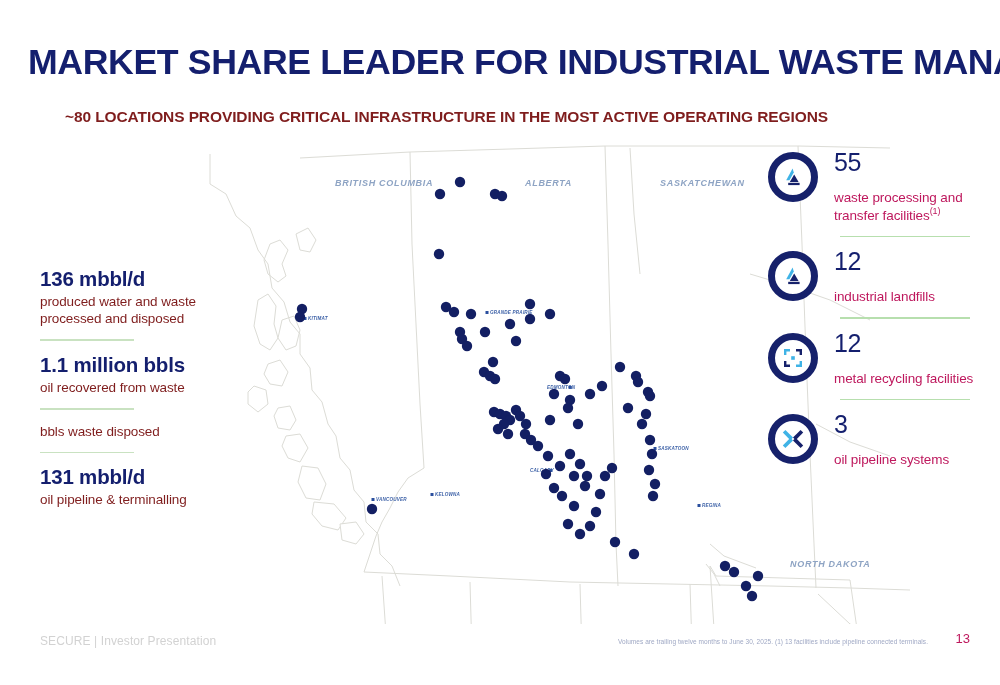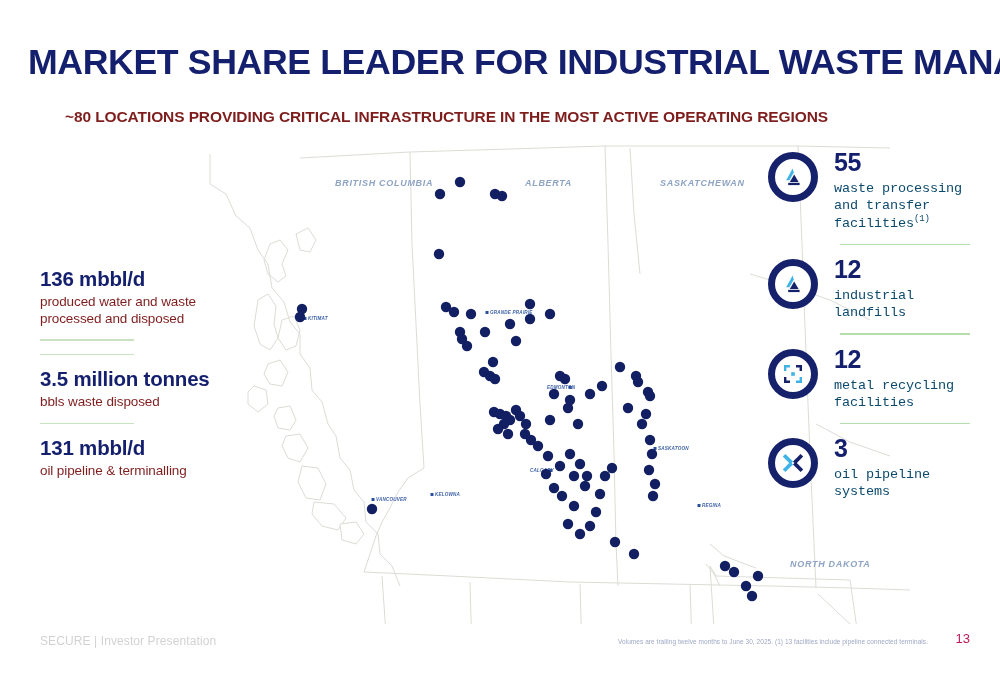--- a/index.html
+++ b/index.html
@@ -132,31 +132,30 @@
     display: flex;
     align-items: center;
     justify-content: center;
     margin-top: 2px;
   }
   .ic-badge svg { display:block; }
   .ic-text { margin-left: 16px; padding-top: 0px; }
   .ic-value {
     color: #141f6e;
     font-size: 25px;
-    font-weight: bold;
+    font-weight: normal;
     line-height: 1.0;
     letter-spacing: -0.3px;
   }
   .ic-desc {
-    color: #0c4a6e;
+    color: #be185d;
     font-size: 13.5px;
     line-height: 1.26;
-    margin-top: 5px;
+    margin-top: 14px;
     letter-spacing: -0.1px;
-    font-family: Liberation Mono, monospace;
   }
   .ic-desc sup { font-size: 9px; }
   .divider-r {
     height: 1.5px;
     background: #b7dfae;
     margin: 12px 0 12px 72px;
     width: 130px;
   }
 
   
@@ -354,23 +353,26 @@
 
   <div id="title">MARKET SHARE LEADER FOR INDUSTRIAL WASTE MANAGEMENT</div>
   <div id="subtitle">~80 LOCATIONS PROVIDING CRITICAL INFRASTRUCTURE IN THE MOST ACTIVE OPERATING REGIONS</div>
 
   <div id="left-stats">
       <div class="stat-block">
         <div class="stat-value">136 mbbl/d</div>
         <div class="stat-desc">produced water and waste processed and disposed</div>
       </div>
       <div class="divider"></div>
+      <div class="stat-block">
+        <div class="stat-value">1.1 million bbls</div>
+        <div class="stat-desc">oil recovered from waste</div>
+      </div>
       <div class="divider"></div>
       <div class="stat-block">
-        <div class="stat-value">3.5 million tonnes</div>
         <div class="stat-desc">bbls waste disposed</div>
       </div>
       <div class="divider"></div>
       <div class="stat-block">
         <div class="stat-value">131 mbbl/d</div>
         <div class="stat-desc">oil pipeline &amp; terminalling</div>
       </div>
     </div>
 
   <div id="right-stats">

